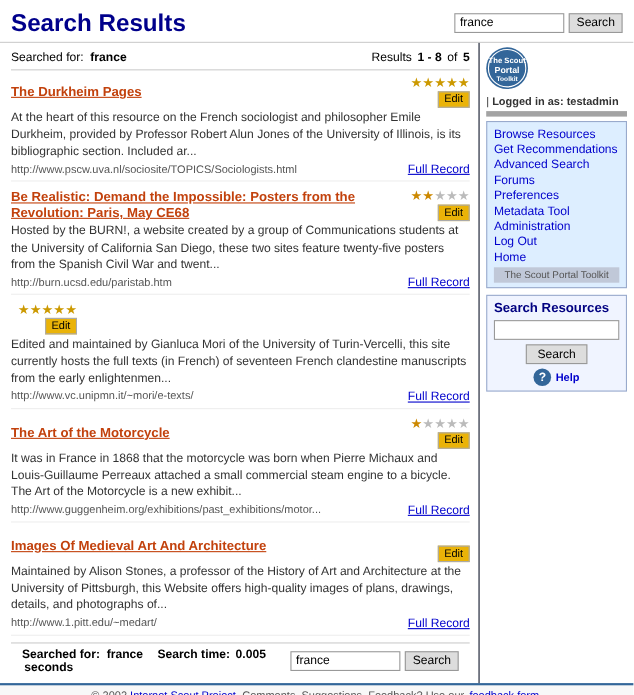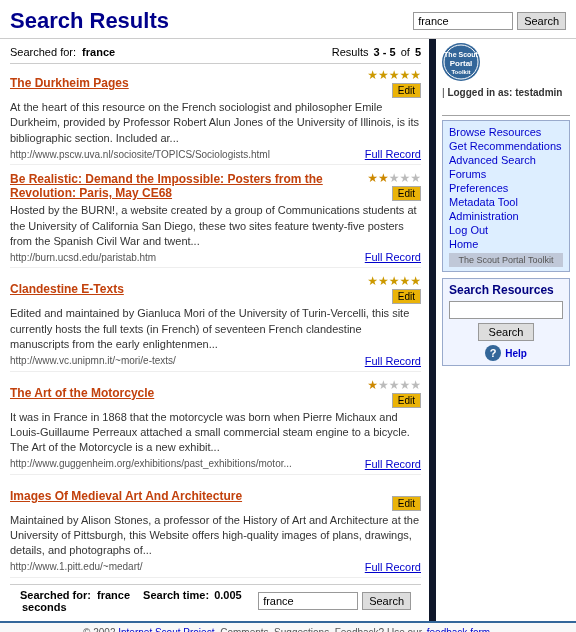--- a/index.html
+++ b/index.html
@@ -47,21 +47,21 @@
 
     
     .main-layout {
       display: flex;
     }
 
     
     .content {
       flex: 1;
       padding: 4px 8px 4px 10px;
-      border-right: 7px solid #0f172a;
+      border-right: 1px solid #0f172a;
     }
 
     
     .search-info {
       display: flex;
       justify-content: space-between;
       padding: 3px 0 5px 0;
       font-size: 11px;
       border-bottom: 1px solid #ccc;
       margin-bottom: 4px;
@@ -154,22 +154,22 @@
       align-items: center;
       justify-content: center;
       color: white;
       font-size: 10px;
       font-weight: bold;
       flex-shrink: 0;
       margin-right: 4px;
     }
     .logged-in-bar {
       font-size: 10px;
-      border-bottom: 1px solid #a3a3a3;
-      padding-bottom: 17px;
+      border-bottom: 5px solid #a3a3a3;
+      padding-bottom: 3px;
       margin-bottom: 4px;
       color: #333;
     }
     .logged-in-bar span { font-weight: bold; }
     .nav-menu {
       background: #ddeeff;
       border: 1px solid #99aacc;
       padding: 4px 6px;
       margin-bottom: 6px;
     }
@@ -282,21 +282,21 @@
 <div class="main-layout">
 
   <div class="content">
     <div class="search-info">
       <div>
         <span>Searched for:</span>
         <span style="font-weight:bold; margin-left:3px;">france</span>
       </div>
       <div>
         <span>Results</span>
-        <span style="font-weight:bold; margin-left:2px;">3 - 5</span>
+        <span style="font-weight:bold; margin-left:2px;">1 - 8</span>
         <span style="margin:0 2px;">of</span>
         <span style="font-weight:bold;">5</span>
       </div>
     </div>
 
     <div class="result-item">
       <div class="result-header">
         <div class="result-title">
           <a href="#">The Durkheim Pages</a>
         </div>
@@ -324,23 +324,20 @@
       </div>
       <div class="result-desc">Hosted by the BURN!, a website created by a group of Communications students at the University of California San Diego, these two sites feature twenty-five posters from the Spanish Civil War and twent...</div>
       <div class="result-url-row">
         <span class="result-url">http://burn.ucsd.edu/paristab.htm</span>
         <span class="full-record"><a href="#">Full Record</a></span>
       </div>
     </div>
 
     <div class="result-item">
       <div class="result-header">
-        <div class="result-title">
-          <a href="#">Clandestine E-Texts</a>
-        </div>
         <div class="result-rating-edit">
           <div class="stars">★★★★★</div>
           <button class="edit-btn">Edit</button>
         </div>
       </div>
       <div class="result-desc">Edited and maintained by Gianluca Mori of the University of Turin-Vercelli, this site currently hosts the full texts (in French) of seventeen French clandestine manuscripts from the early enlightenmen...</div>
       <div class="result-url-row">
         <span class="result-url">http://www.vc.unipmn.it/~mori/e-texts/</span>
         <span class="full-record"><a href="#">Full Record</a></span>
       </div>

